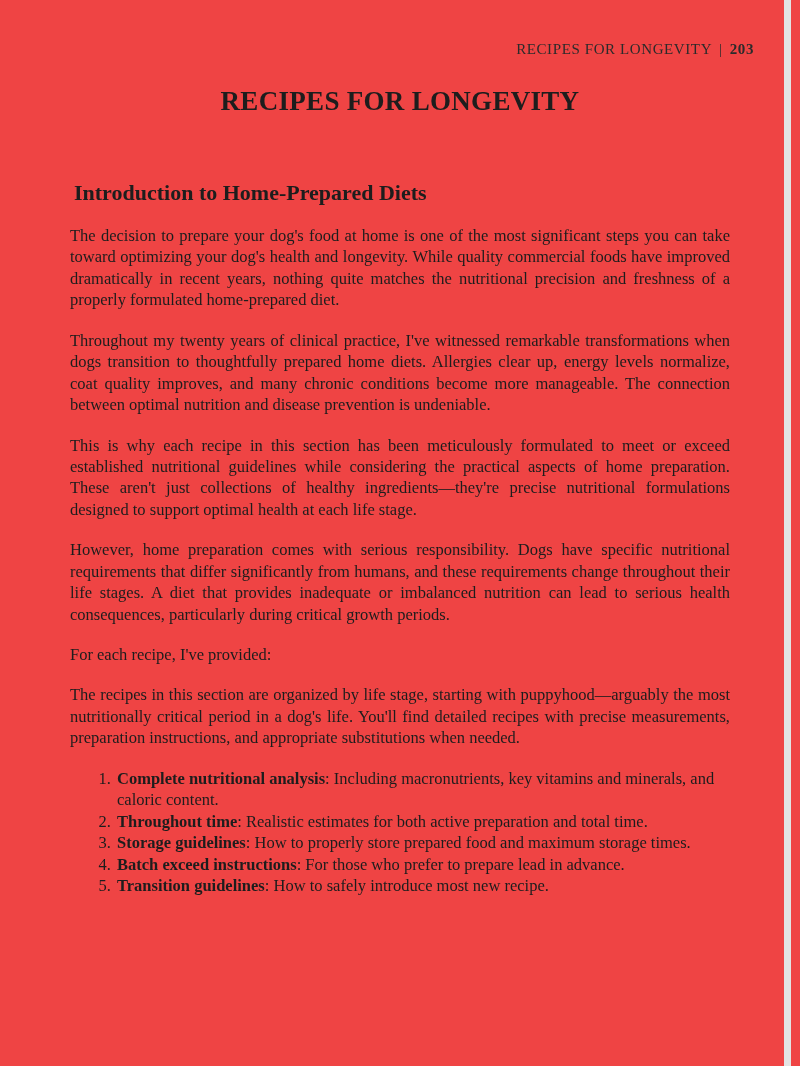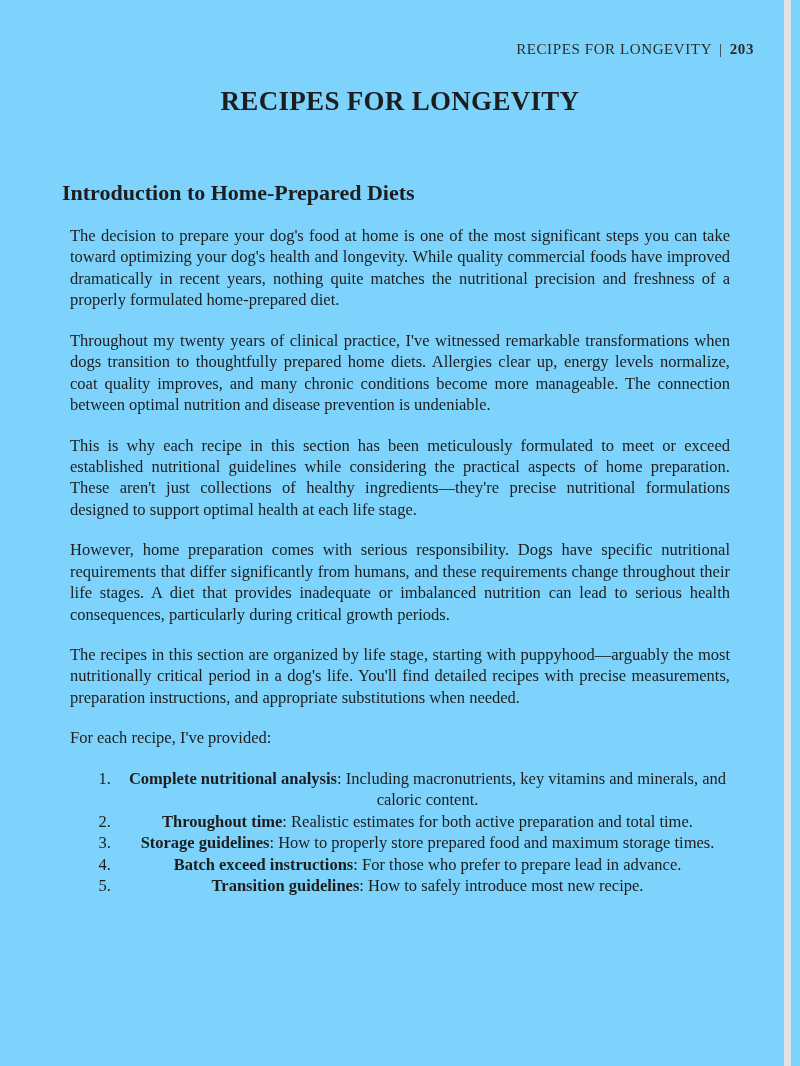--- a/index.html
+++ b/index.html
@@ -1,21 +1,21 @@
 <!DOCTYPE html>
 <html><head>
 <meta charset="utf-8">
 <style>
   html, body { margin: 0; padding: 0; background: #ffffff; }
   .page {
     position: relative;
     width: 800px;
     height: 1066px;
     box-sizing: border-box;
-    background: #7dd3fc;
+    background: #ef4444;
     color: #1d1d1d;
     font-family: "Liberation Serif", "DejaVu Serif", serif;
     padding: 40px 62px 0 62px;
     overflow: hidden;
   }
   .right-edge {
     position: absolute;
     top: 0;
     right: 9px;
     width: 7px;
@@ -44,36 +44,35 @@
     font-weight: bold;
     font-size: 27px;
     margin: 26px 0 0 0;
     line-height: 1.25;
     letter-spacing: 0.3px;
   }
   h2.section-heading {
     font-size: 22px;
     font-weight: bold;
     line-height: 1.25;
-    margin: 16px 0 19px 0;
+    margin: 16px 0 19px 12px;
   }
   h2.section-heading.first { margin-top: 60px; }
   p.body-para {
     font-size: 16.5px;
     line-height: 1.3;
     margin: 19px 8px;
     text-align: justify;
   }
   p.body-para.no-justify { text-align: left; }
   ol.feature-list {
     font-size: 16.5px;
     line-height: 1.3;
     margin: 19px 0 12px 0;
     padding-left: 53px;
-    text-align: center;
   }
   ol.feature-list li { margin: 0; padding-left: 2px; }
   ol.feature-list .item-label { font-weight: bold; }
 </style>
 </head>
 <body>
 
 <div class="page">
   <div class="right-edge"></div>
 
@@ -82,22 +81,22 @@
   </header>
 
   <h1 class="chapter-title">RECIPES FOR LONGEVITY</h1>
 
   <h2 class="section-heading first">Introduction to Home-Prepared Diets</h2>
   <p class="body-para">The decision to prepare your dog's food at home is one of the most significant steps you can take toward optimizing your dog's health and longevity. While quality commercial foods have improved dramatically in recent years, nothing quite matches the nutritional precision and freshness of a properly formulated home-prepared diet.</p>
   <p class="body-para">Throughout my twenty years of clinical practice, I've witnessed remarkable transformations when dogs transition to thoughtfully prepared home diets. Allergies clear up, energy levels normalize, coat quality improves, and many chronic conditions become more manageable. The connection between optimal nutrition and disease prevention is undeniable.</p>
   <p class="body-para">This is why each recipe in this section has been meticulously formulated to meet or exceed established nutritional guidelines while considering the practical aspects of home preparation. These aren't just collections of healthy ingredients—they're precise nutritional formulations designed to support optimal health at each life stage.</p>
   <p class="body-para">However, home preparation comes with serious responsibility. Dogs have specific nutritional requirements that differ significantly from humans, and these requirements change throughout their life stages. A diet that provides inadequate or imbalanced nutrition can lead to serious health consequences, particularly during critical growth periods.</p>
 
+  <p class="body-para no-justify">For each recipe, I've provided:</p>
   <p class="body-para">The recipes in this section are organized by life stage, starting with puppyhood—arguably the most nutritionally critical period in a dog's life. You'll find detailed recipes with precise measurements, preparation instructions, and appropriate substitutions when needed.</p>
-  <p class="body-para no-justify">For each recipe, I've provided:</p>
 
   <ol class="feature-list">
     <li><span class="item-label">Complete nutritional analysis</span><span>: Including macronutrients, key vitamins and minerals, and caloric content.</span></li>
     <li><span class="item-label">Throughout time</span><span>: Realistic estimates for both active preparation and total time.</span></li>
     <li><span class="item-label">Storage guidelines</span><span>: How to properly store prepared food and maximum storage times.</span></li>
     <li><span class="item-label">Batch exceed instructions</span><span>: For those who prefer to prepare lead in advance.</span></li>
     <li><span class="item-label">Transition guidelines</span><span>: How to safely introduce most new recipe.</span></li>
   </ol>
 </div>
 

